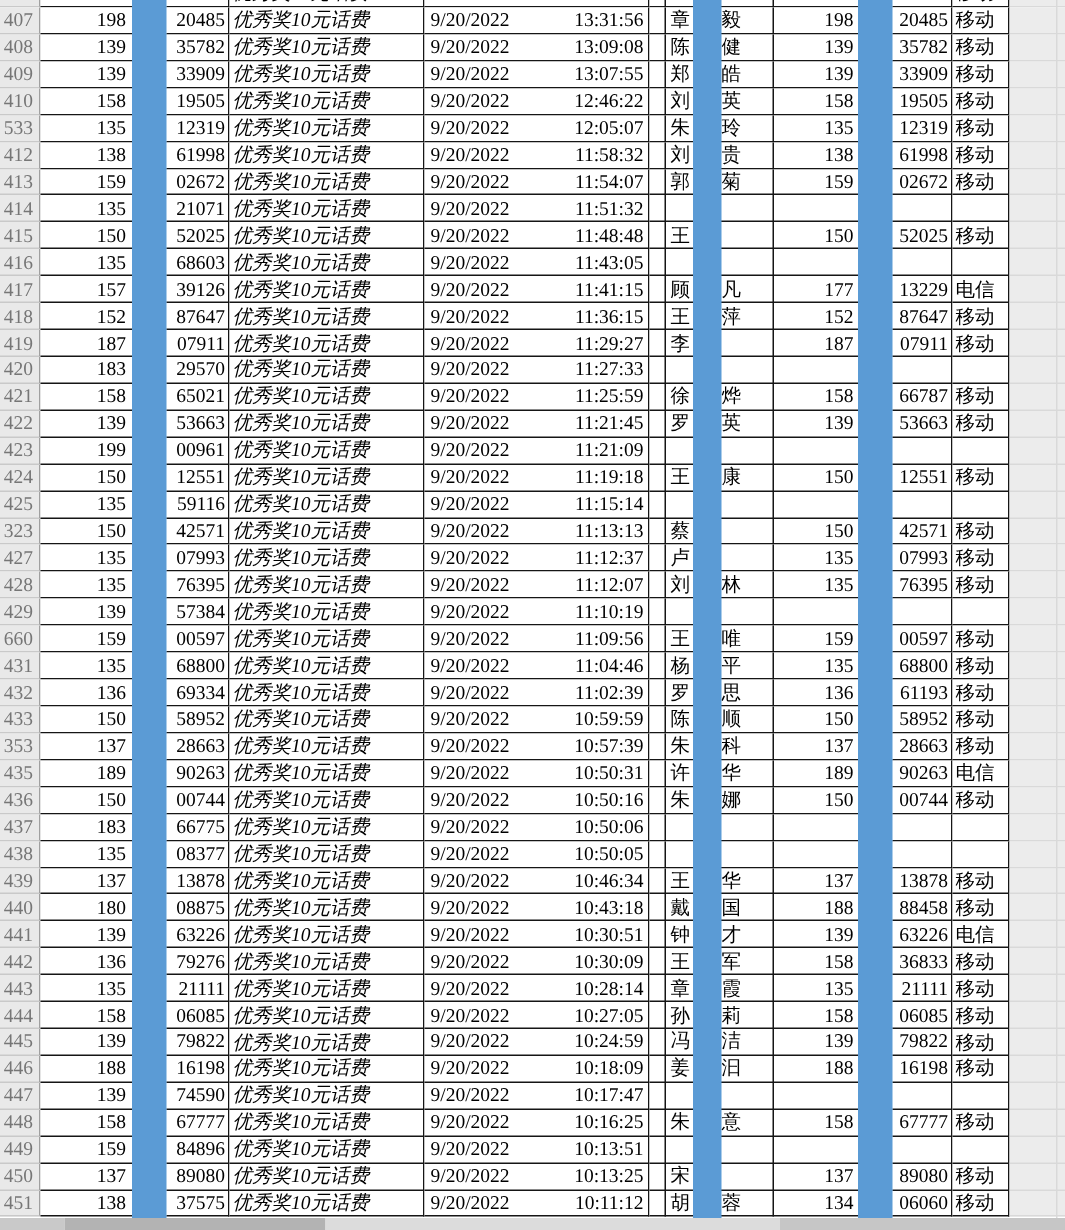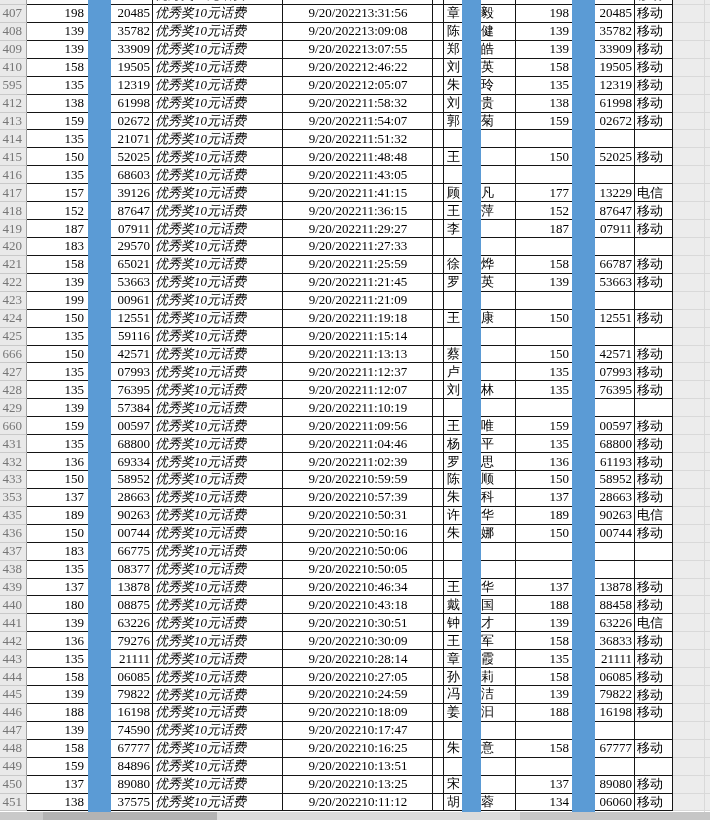--- a/index.html
+++ b/index.html
@@ -14,21 +14,21 @@
     box-sizing:border-box;height:100%;display:flex;align-items:center;
     border-bottom:1px solid #151515;background:#ffffff;overflow:hidden;white-space:nowrap;
   }
   .c-rowhdr{width:27px;background:#e9e9e9;color:#767676;border-right:1px solid #a0a0a0;
             border-bottom:1px solid #c9c9c9;justify-content:flex-end;padding-right:4px;}
   .c-b{width:61px;justify-content:flex-end;padding-right:4px;}
   .c-m1{width:23px;}
   .c-d{width:42px;justify-content:flex-end;padding-right:2px;border-right:1px solid #151515;}
   .c-prize{width:130px;padding-left:2px;border-right:1px solid #151515;font-style:italic;}
   .c-date{width:150px;padding-left:4px;padding-right:3px;border-right:1px solid #151515;
-          justify-content:center;}
+          justify-content:space-between;}
   .c-gap{width:11px;border-right:1px solid #151515;}
   .c-name{width:72px;position:relative;border-right:1px solid #151515;}
   .c-name .n1{position:absolute;left:3px;top:50%;transform:translateY(-50%);}
   .c-name .n2{position:absolute;left:37px;top:50%;transform:translateY(-50%);}
   .c-h{width:56px;justify-content:flex-end;padding-right:3px;}
   .c-m2{width:23px;}
   .c-j{width:40px;justify-content:flex-end;padding-right:2px;border-right:1px solid #151515;}
   .c-k{width:38px;padding-left:2px;border-right:1px solid #151515;}
   .c-beyond{width:37px;background:#ececec;border-bottom:1px solid #d9d9d9;}
   .mask{position:absolute;top:0;height:812px;z-index:6;}
@@ -148,21 +148,21 @@
       <span class="n1">刘</span>
       <span class="n2">英</span>
     </div>
     <div class="cell c-h">158</div>
     <div class="cell c-m2"></div>
     <div class="cell c-j">19505</div>
     <div class="cell c-k">移动</div>
     <div class="cell c-beyond"></div>
   </div>
       <div class="row">
-    <div class="cell c-rowhdr">595</div>
+    <div class="cell c-rowhdr">533</div>
     <div class="cell c-b">135</div>
     <div class="cell c-m1"></div>
     <div class="cell c-d">12319</div>
     <div class="cell c-prize">优秀奖10元话费</div>
     <div class="cell c-date">
       <span>9/20/2022</span>
       <span>12:05:07</span>
     </div>
     <div class="cell c-gap"></div>
     <div class="cell c-name">
@@ -463,21 +463,21 @@
       <span class="n1"></span>
       <span class="n2"></span>
     </div>
     <div class="cell c-h"></div>
     <div class="cell c-m2"></div>
     <div class="cell c-j"></div>
     <div class="cell c-k"></div>
     <div class="cell c-beyond"></div>
   </div>
       <div class="row">
-    <div class="cell c-rowhdr">666</div>
+    <div class="cell c-rowhdr">323</div>
     <div class="cell c-b">150</div>
     <div class="cell c-m1"></div>
     <div class="cell c-d">42571</div>
     <div class="cell c-prize">优秀奖10元话费</div>
     <div class="cell c-date">
       <span>9/20/2022</span>
       <span>11:13:13</span>
     </div>
     <div class="cell c-gap"></div>
     <div class="cell c-name">

